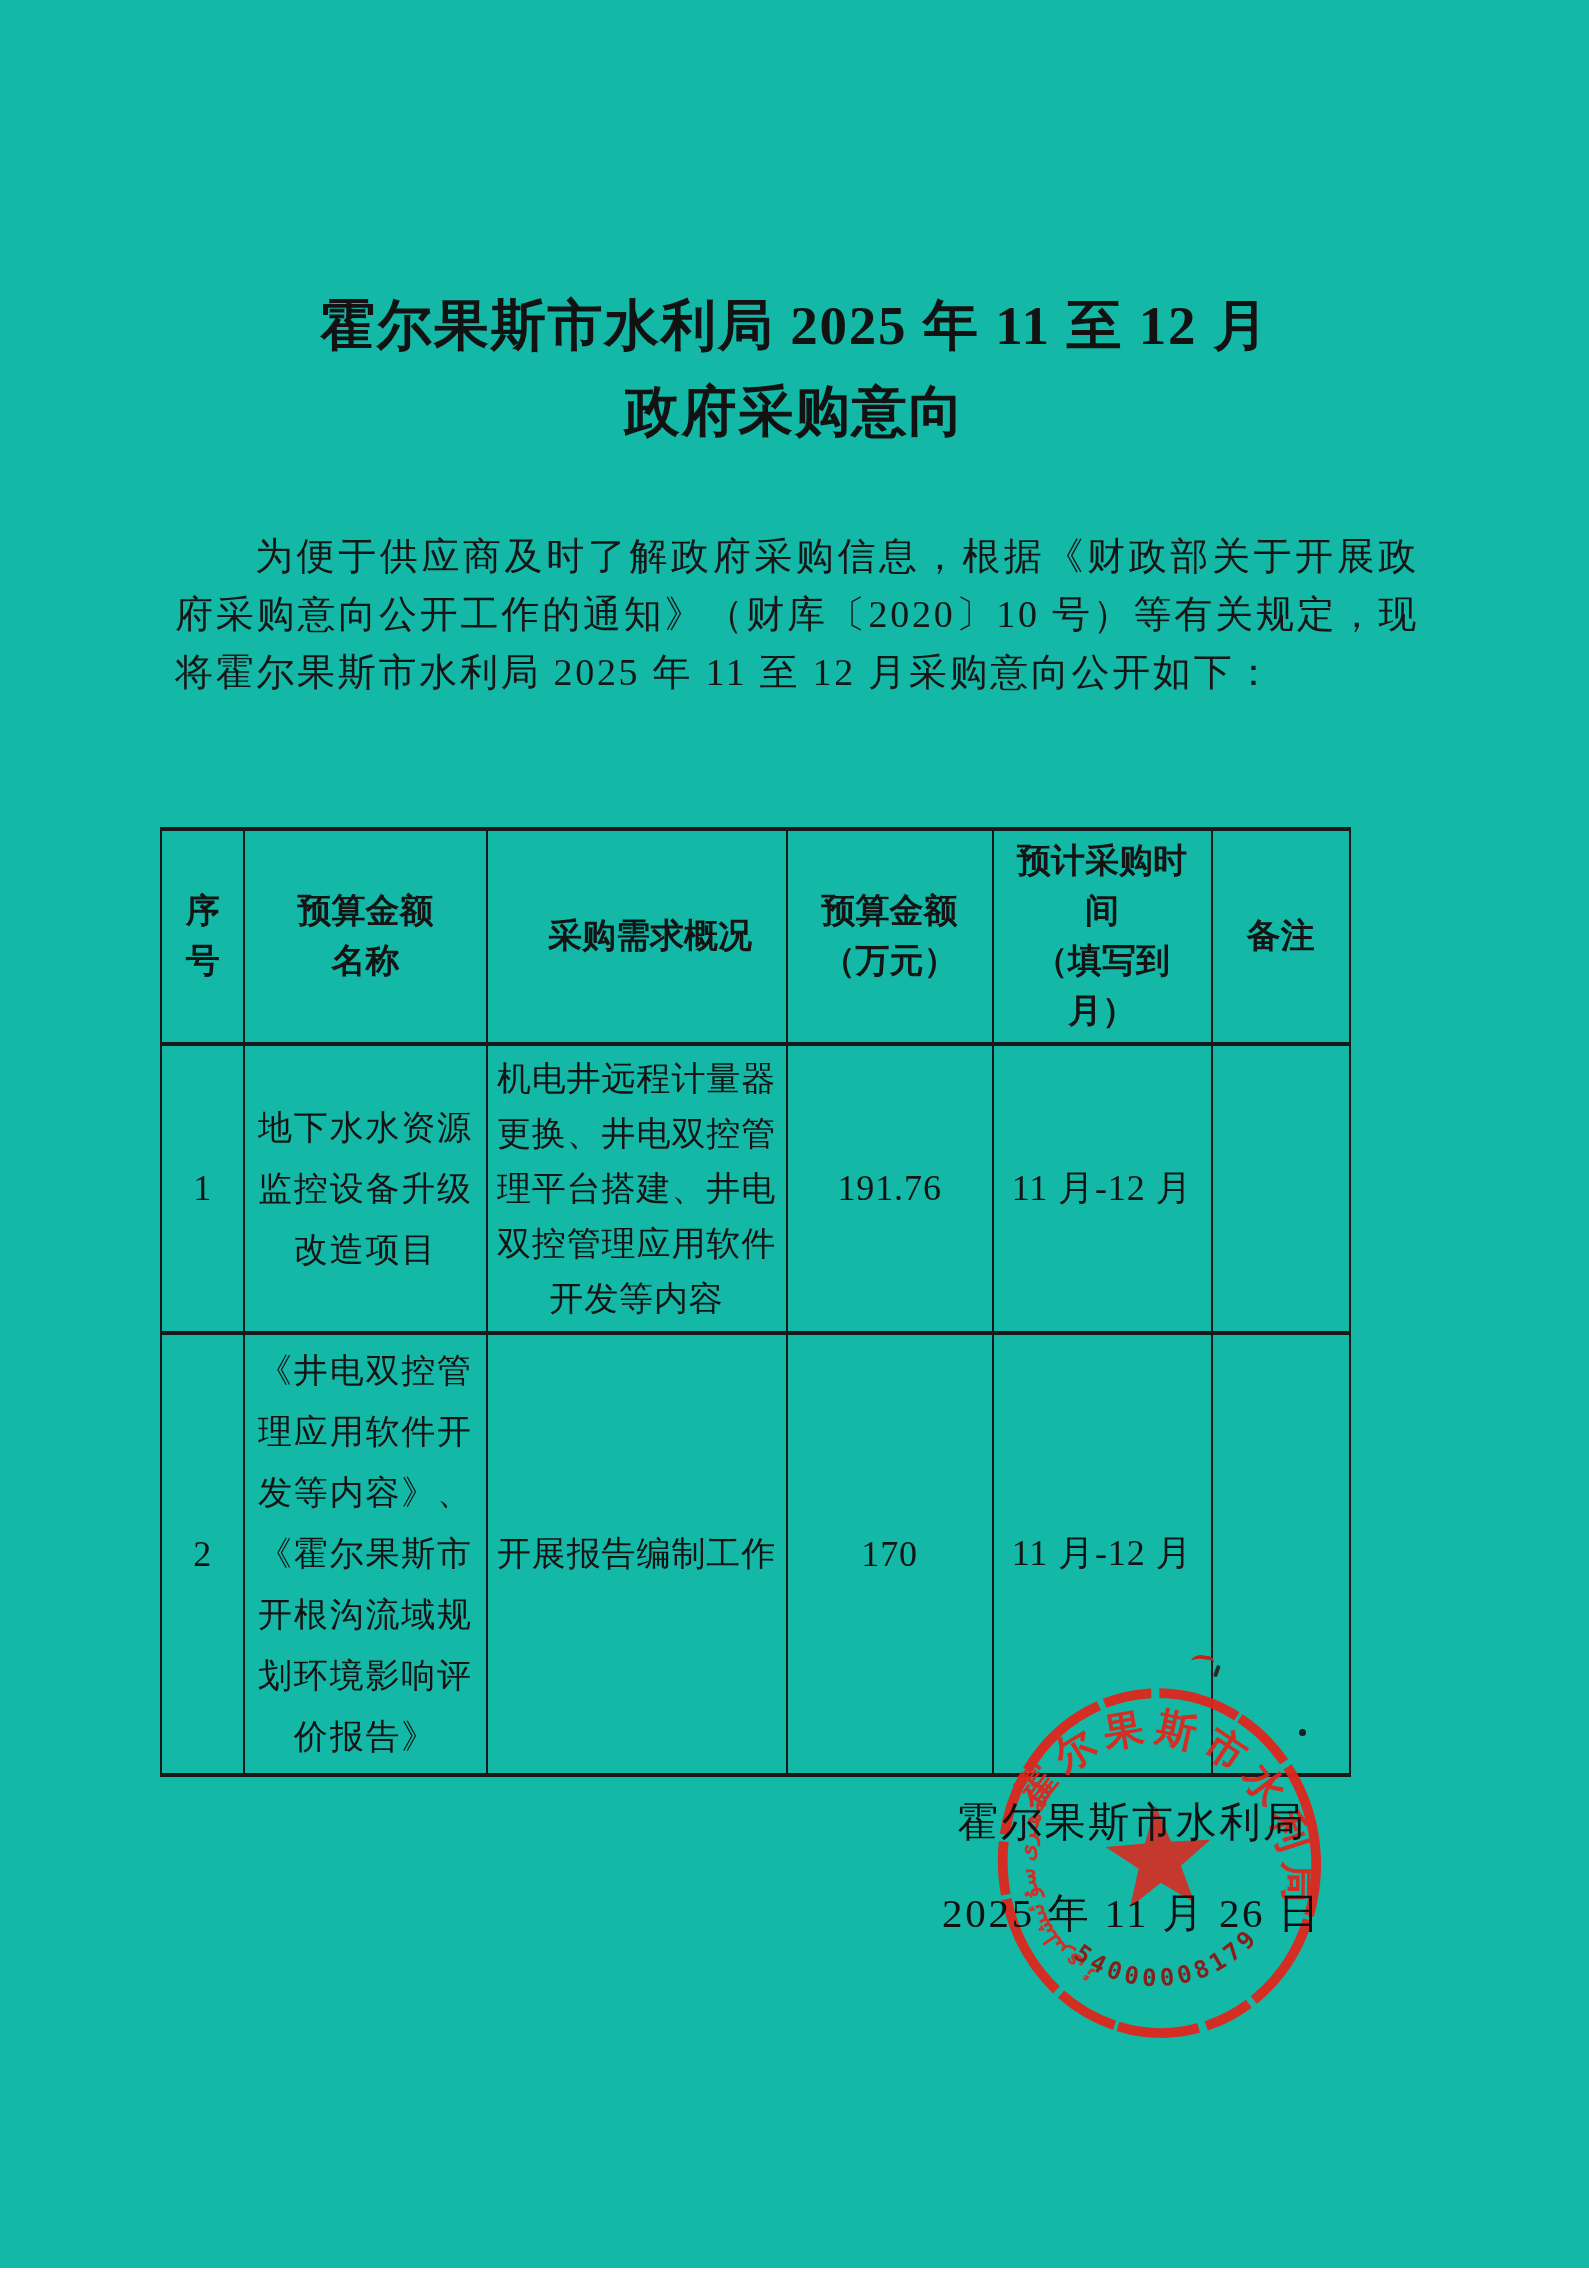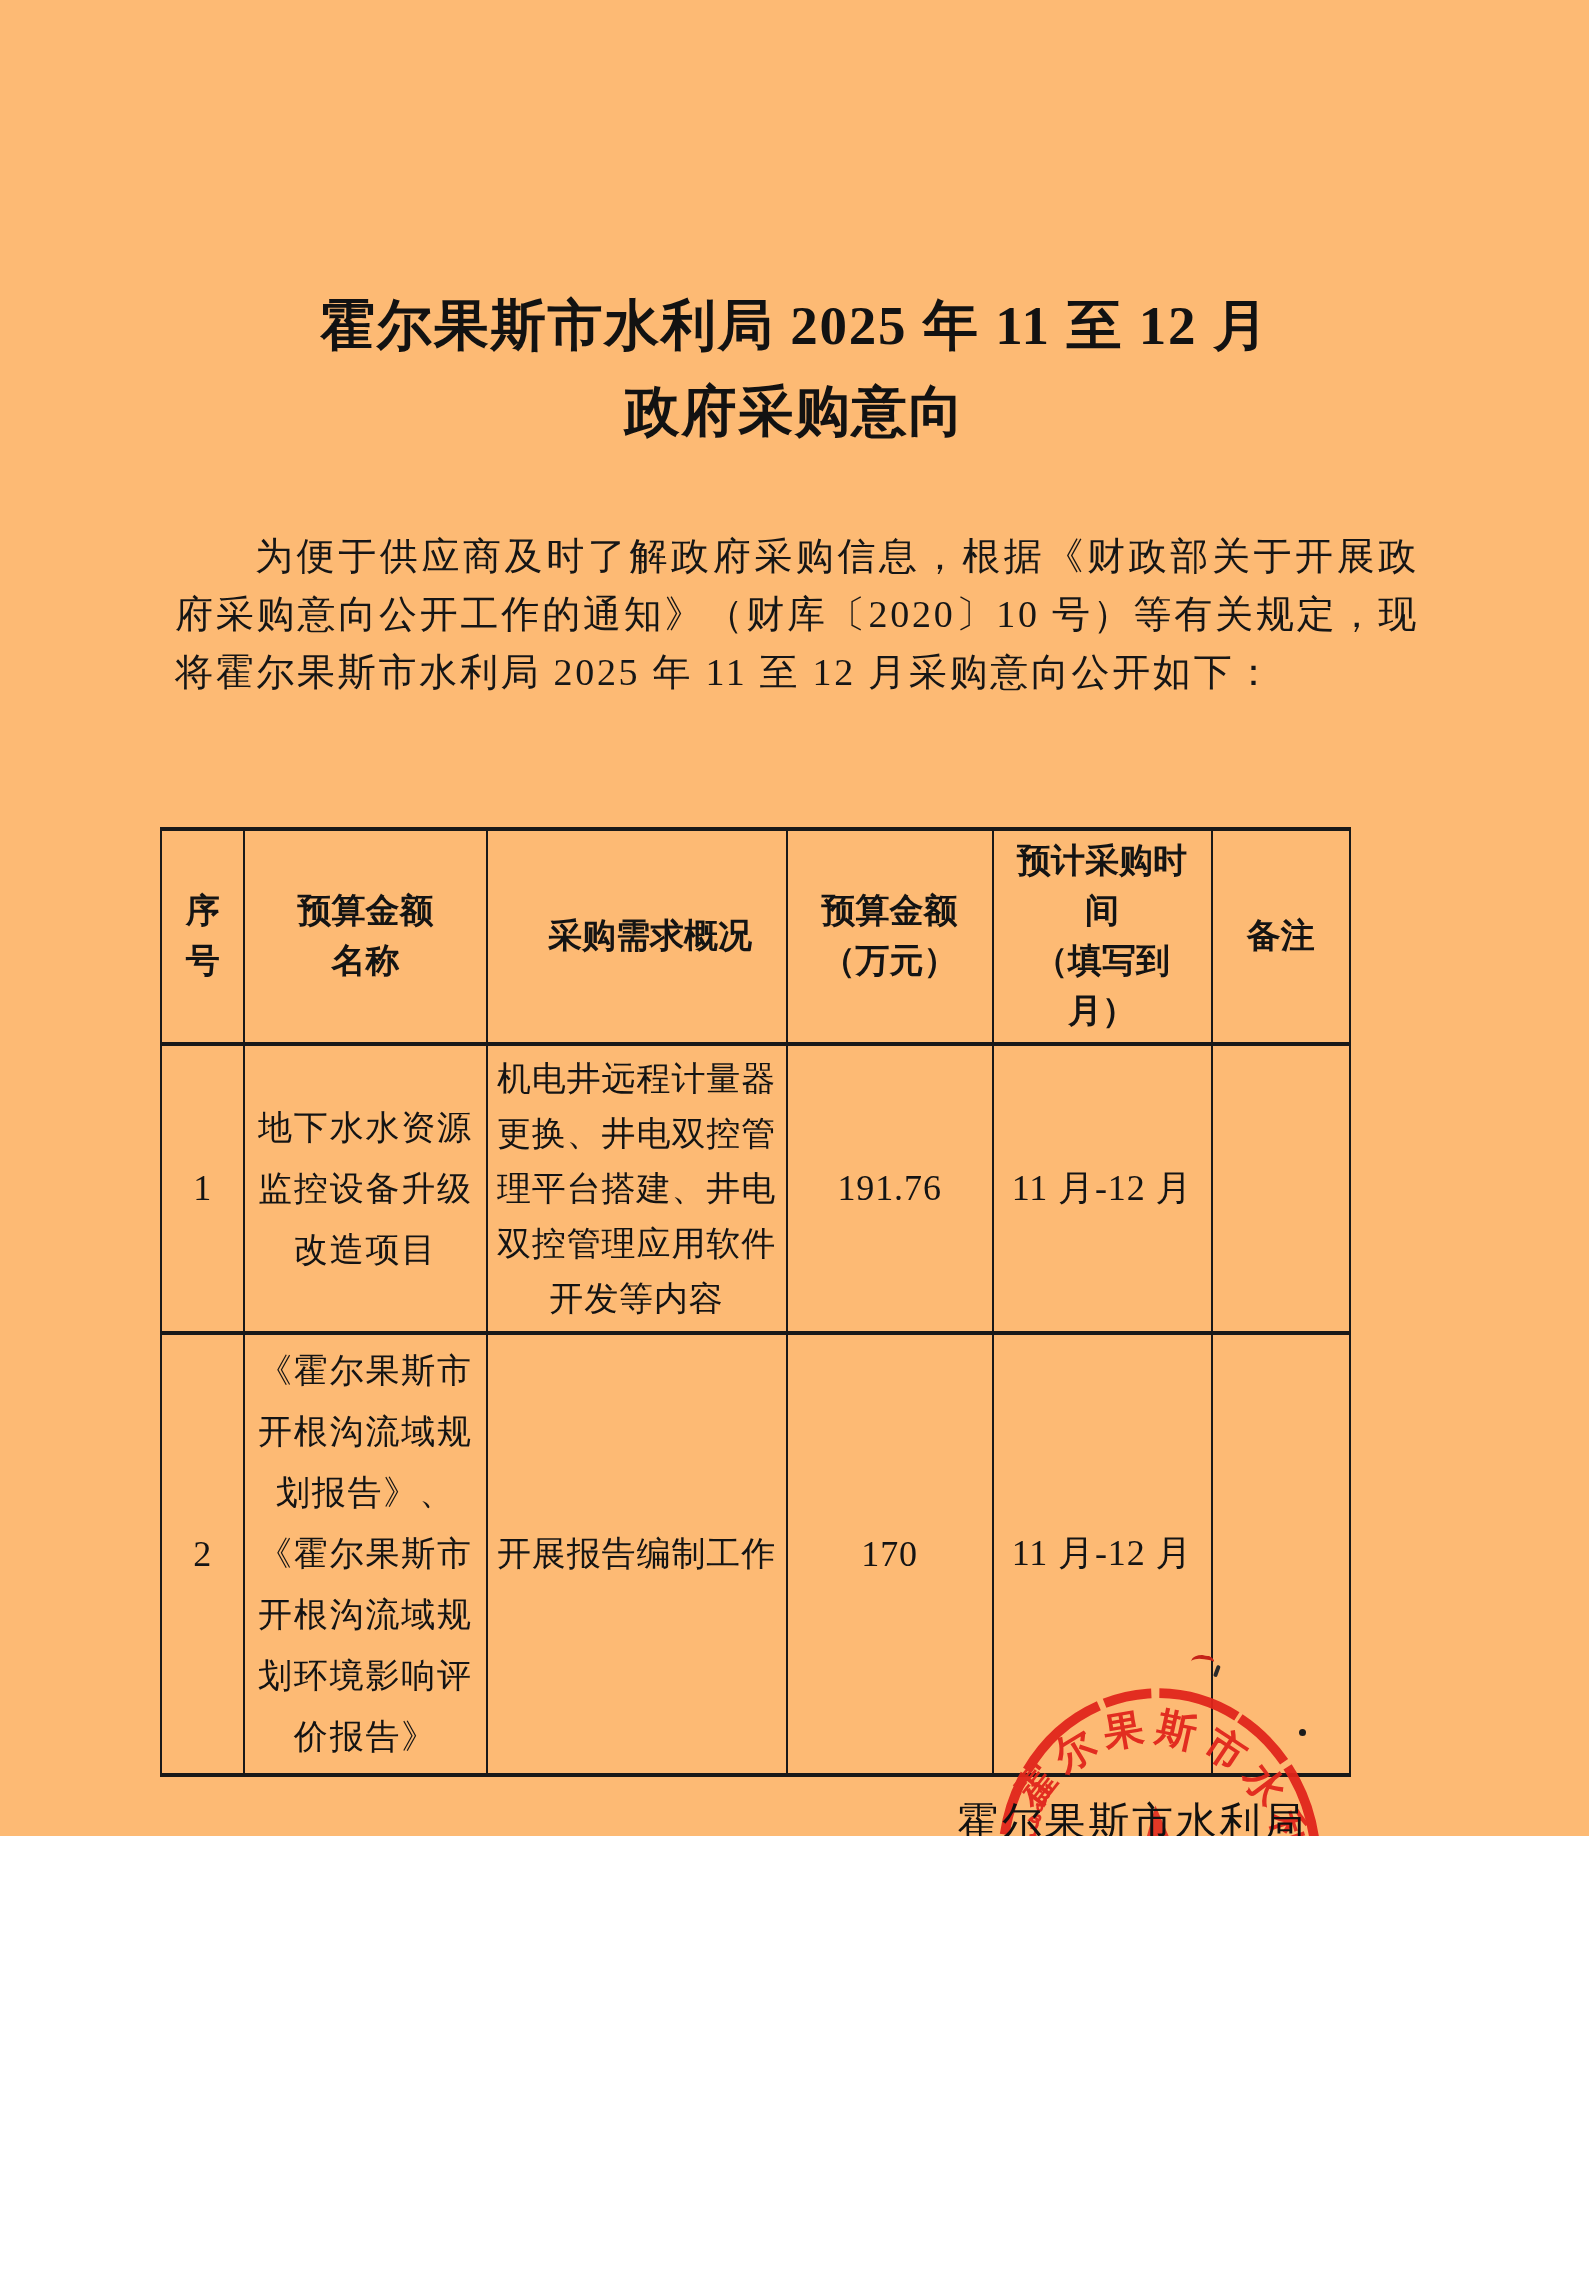--- a/index.html
+++ b/index.html
@@ -3,22 +3,22 @@
 <meta charset="utf-8">
 <style>
   html, body {
     margin: 0;
     padding: 0;
     background: #ffffff;
   }
   .page {
     position: relative;
     width: 1590px;
-    height: 1836px;
-    background: #fdba74;
+    height: 2268px;
+    background: #14b8a6;
     overflow: hidden;
     font-family: "Liberation Serif", "DejaVu Serif", serif;
     color: #151515;
     text-decoration: underline;
   }
 
   
   .doc-title {
     position: absolute;
     top: 283px;
@@ -174,21 +174,21 @@
       <tr class="row-1">
         <td class="cell-number">1</td>
         <td class="cell-name">地下水水资源监控设备升级改造项目</td>
         <td class="cell-summary">机电井远程计量器更换、井电双控管理平台搭建、井电双控管理应用软件开发等内容</td>
         <td class="cell-number">191.76</td>
         <td class="cell-number">11 月-12 月</td>
         <td class="cell-remark"></td>
       </tr>
       <tr class="row-2">
         <td class="cell-number">2</td>
-        <td class="cell-name">《霍尔果斯市开根沟流域规划报告》、《霍尔果斯市开根沟流域规划环境影响评价报告》</td>
+        <td class="cell-name">《井电双控管理应用软件开发等内容》、《霍尔果斯市开根沟流域规划环境影响评价报告》</td>
         <td class="cell-summary">开展报告编制工作</td>
         <td class="cell-number">170</td>
         <td class="cell-number">11 月-12 月</td>
         <td class="cell-remark"></td>
       </tr>
     </tbody>
   </table>
 
 
   <div class="sig-block">

